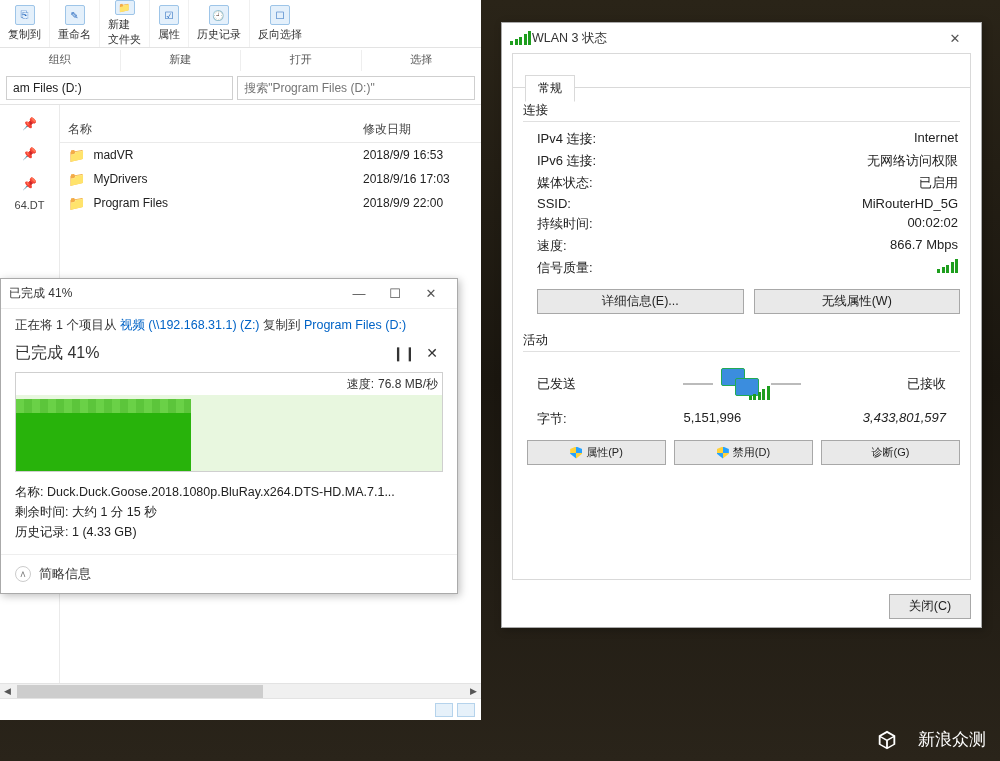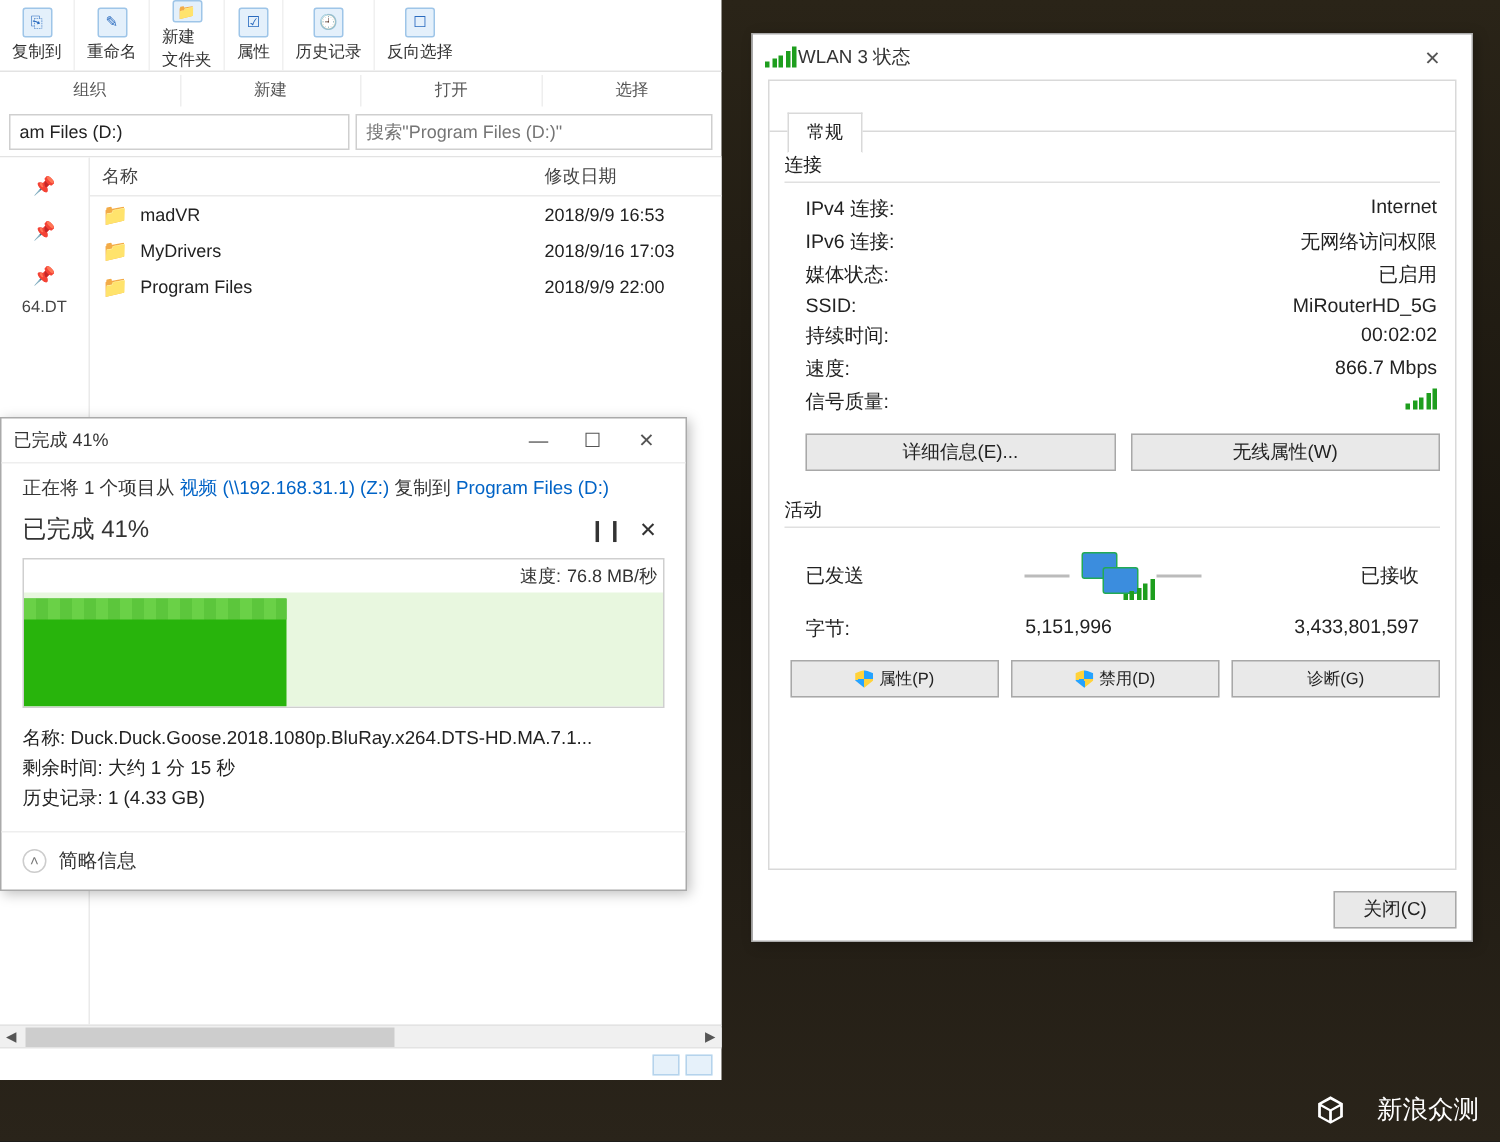--- a/index.html
+++ b/index.html
@@ -19,21 +19,21 @@
   .ribbon-group { flex: 1; text-align: center; padding: 2px 0 4px; border-right: 1px solid #eee; }
   .ribbon-group:last-child { border-right: none;}
   .addressbar { display: flex; gap: 4px; padding: 4px 6px; border-bottom: 1px solid #e3e3e3; height: 34px; align-items: center; }
   .addr-box { flex: 1; height: 24px; border: 1px solid #cfcfcf; display: flex; align-items: center; padding: 0 6px; font-size: 12px; color: #222; }
   .addr-box input { border: none; outline: none; width: 100%; font-size: 12px; }
   .file-area { flex: 1; display: flex; background: #fff; min-height:0; }
   .nav-tree { width: 60px; border-right: 1px solid #eaeaea; padding-top: 4px; overflow:hidden; }
   .pin { height: 30px; display: flex; align-items: center; justify-content: center; color: #666; }
   .pin-label { font-size: 11px; color: #444; text-align: center; padding: 0 2px; word-break: break-all; }
   .file-list { flex: 1; }
-  .list-hdr { display: flex; border-bottom: 1px solid #eaeaea; height: 26px; align-items: center; padding-left: 8px; color: #444; font-size: 12px; }
+  .list-hdr { display: flex; border-bottom: 1px solid #eaeaea; height: 26px; align-items: center; padding-left: 8px; color: #444; font-size: 12px; margin-top: 12px; }
   .col-name { flex: 1; }
   .col-date { width: 118px; }
   .row { display: flex; height: 24px; align-items: center; padding-left: 8px; }
   .folder-icon { color: #f7c948; margin-right: 8px; font-size: 14px; }
   .statusbar { height: 22px; border-top: 1px solid #e3e3e3; display: flex; align-items: center; justify-content: flex-end; gap: 4px; padding: 0 6px; }
   .view-btn { width: 18px; height: 14px; border: 1px solid #b5d3ec; background: #e6f1fa; }
   .scrollbar-h { height: 15px; border-top: 1px solid #e3e3e3; background: #f0f0f0; display: flex; align-items: center; }
   .sb-track { flex: 1; height: 13px; margin: 0 2px; background: #f0f0f0; position: relative; }
   .sb-thumb { width: 55%; height: 13px; background: #cdcdcd; }
   .sb-arrow { width: 15px; height: 13px; display: flex; align-items: center; justify-content: center; color: #555; font-size: 9px; background: #f0f0f0; }
@@ -76,21 +76,21 @@
   .sig-bars span:nth-child(5){height:14px}
   .btn-row { display: flex; gap: 10px; margin: 10px 0 10px 14px; }
   .win-button { flex: 1; height: 25px; border: 1px solid #a8a8a8; background: #e9e9e9; font-size: 12.5px; display: flex; align-items: center; justify-content: center; cursor: default; }
   .activity { display: flex; align-items: center; justify-content: space-between; padding: 10px 14px 6px; text-align:center; }
   .act-mid { display: flex; align-items: center; gap: 8px; }
   .net-icon { width: 42px; height: 32px; position: relative; }
   .monitor { width: 24px; height: 18px; background: #3b8dde; border: 1px solid #2a5; border-radius: 2px; position: absolute; }
   .act-dash { height:2px; width:30px; background:#bbb; }
   .bytes-row { display: flex; justify-content: space-between; padding: 4px 14px 10px; font-size: 13px; }
   .bytes-row .mid { width: 110px; text-align: right; }
-  .bytes-row .rgt { width: 140px; text-align: right; }
+  .bytes-row .rgt { width: 140px; text-align: right; font-style: italic; }
   .bottom-btns { display: flex; gap: 8px; margin: 2px 0 0 4px; }
   .shield-btn { flex: 1; height: 25px; border: 1px solid #a8a8a8; background: #e9e9e9; font-size: 11px; display: flex; align-items: center; justify-content: center; gap: 4px; }
   .shield { width: 12px; height: 12px; background: conic-gradient(#25a3ff 0 90deg,#ffd23a 90deg 180deg,#25a3ff 180deg 270deg,#ffd23a 270deg 360deg); clip-path: polygon(50% 0,100% 20%,100% 60%,50% 100%,0 60%,0 20%); }
   .close-row { display: flex; justify-content: flex-end; padding: 6px 10px 8px; }
   .close-row .win-button { flex:0 0 82px; }
 </style>
 </head>
 <body>
 
 <div class="desktop-bg"></div>

